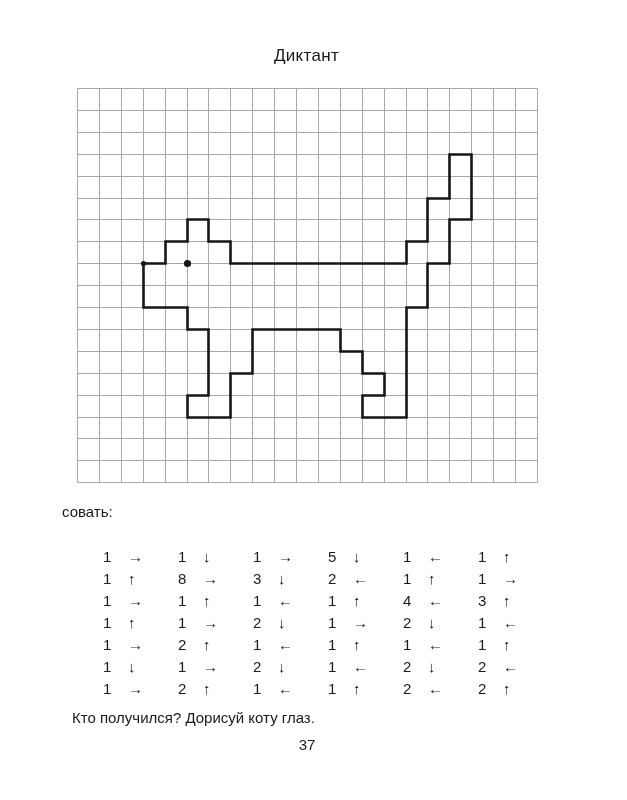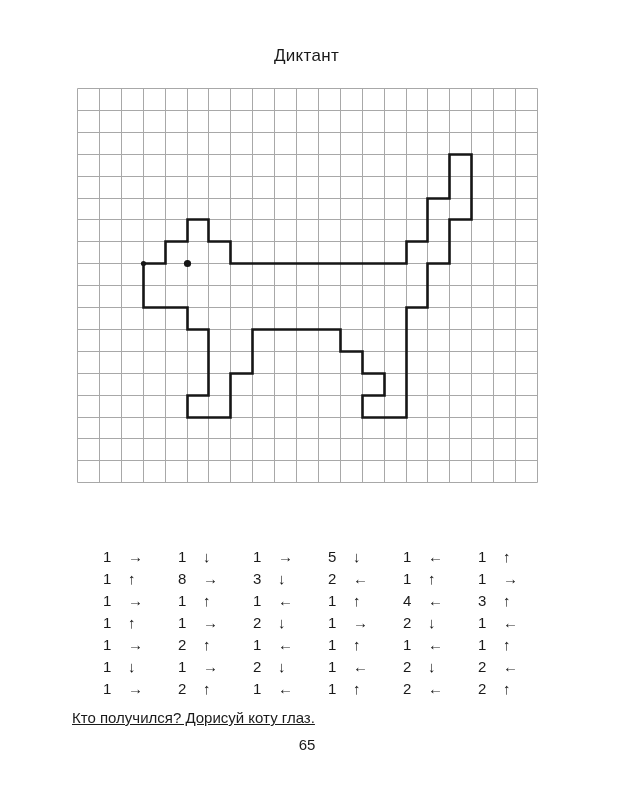--- a/index.html
+++ b/index.html
@@ -11,21 +11,21 @@
   .title{
     position:absolute;top:46px;left:0;right:14px;margin:0;
     text-align:center;font-size:17px;font-weight:normal;letter-spacing:.3px;
   }
   .grid{position:absolute;left:77px;top:88px;display:block;}
   .instr{
     position:absolute;left:62px;top:501px;width:510px;
     font-size:15px;line-height:22px;white-space:nowrap;
   }
   .indent{text-indent:15px;}
-  .q-indent{text-indent:10px;text-decoration:underline;}
+  .q-indent{text-indent:10px;}
   .steps{position:absolute;left:103px;top:546px;}
   .steps .row{display:flex;height:22px;line-height:22px;}
   .steps .step{width:75px;font-size:15px;}
   .steps .n{display:inline-block;width:25px;}
   .steps .arrow{display:inline-block;}
   .question{
     position:absolute;left:62px;top:709px;width:510px;
     font-size:15px;white-space:nowrap;
   }
   .pagenum{
@@ -81,20 +81,21 @@
       <line x1="0.5" y1="329.5" x2="460.5" y2="329.5" stroke="#a8a8a8" stroke-width="1"></line>
       <line x1="0.5" y1="350.5" x2="460.5" y2="350.5" stroke="#a8a8a8" stroke-width="1"></line>
       <line x1="0.5" y1="372.5" x2="460.5" y2="372.5" stroke="#a8a8a8" stroke-width="1"></line>
       <line x1="0.5" y1="394.5" x2="460.5" y2="394.5" stroke="#a8a8a8" stroke-width="1"></line>
       <polyline points="66.5,175.5 88.5,175.5 88.5,153.5 110.5,153.5 110.5,131.5 131.5,131.5 131.5,153.5 153.5,153.5 153.5,175.5 329.5,175.5 329.5,153.5 350.5,153.5 350.5,110.5 372.5,110.5 372.5,66.5 394.5,66.5 394.5,131.5 372.5,131.5 372.5,175.5 350.5,175.5 350.5,219.5 329.5,219.5 329.5,329.5 285.5,329.5 285.5,307.5 307.5,307.5 307.5,285.5 285.5,285.5 285.5,263.5 263.5,263.5 263.5,241.5 175.5,241.5 175.5,285.5 153.5,285.5 153.5,329.5 110.5,329.5 110.5,307.5 131.5,307.5 131.5,241.5 110.5,241.5 110.5,219.5 66.5,219.5 66.5,175.5" fill="none" stroke="#161616" stroke-width="2.6" stroke-linejoin="miter"></polyline>
       <circle cx="66.5" cy="175.5" r="2.6" fill="#161616"></circle>
       <circle cx="110.5" cy="175.5" r="3.6" fill="#161616"></circle>
     </svg>
 
   <div class="instr">
+    <div>совать:</div>
   </div>
 
   <div id="steps" class="steps">
       <div class="row">
         <div class="step"><span class="n">1</span><span class="arrow">→</span></div>
         <div class="step"><span class="n">1</span><span class="arrow">↓</span></div>
         <div class="step"><span class="n">1</span><span class="arrow">→</span></div>
         <div class="step"><span class="n">5</span><span class="arrow">↓</span></div>
         <div class="step"><span class="n">1</span><span class="arrow">←</span></div>
         <div class="step"><span class="n">1</span><span class="arrow">↑</span></div>
@@ -144,15 +145,15 @@
         <div class="step"><span class="n">2</span><span class="arrow">↑</span></div>
         <div class="step"><span class="n">1</span><span class="arrow">←</span></div>
         <div class="step"><span class="n">1</span><span class="arrow">↑</span></div>
         <div class="step"><span class="n">2</span><span class="arrow">←</span></div>
         <div class="step"><span class="n">2</span><span class="arrow">↑</span></div>
       </div>
     </div>
 
   <div class="question q-indent">Кто получился? Дорисуй коту глаз.</div>
 
-  <div class="pagenum">65</div>
+  <div class="pagenum">37</div>
 
 </div>
 
 </body></html>

